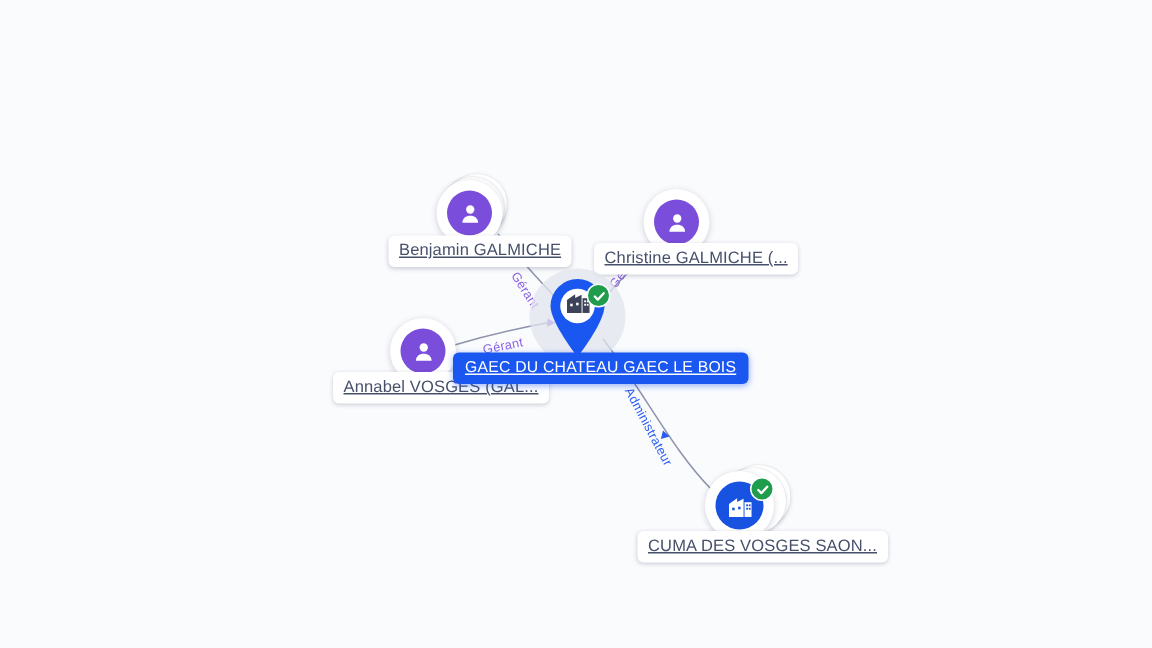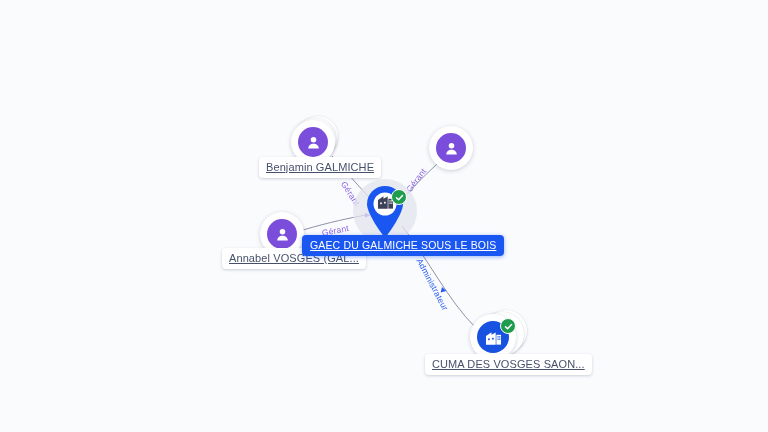--- a/index.html
+++ b/index.html
@@ -201,20 +201,21 @@
   <div class="node" style="left:451px; top:148px;">
     <div class="person-ring">
       <div class="person-avatar">
         <svg viewBox="0 0 24 24" fill="#ffffff" xmlns="http://www.w3.org/2000/svg">
           <circle cx="12" cy="8" r="3.9"></circle>
           <path d="M4.6 20.5c0-4.1 3.3-6.6 7.4-6.6s7.4 2.5 7.4 6.6z"></path>
         </svg>
       </div>
     </div>
   </div>
+  <div class="node-label" style="left:396px; top:162px;">Christine GALMICHE (...</div>
 
   <div class="node" style="left:282px; top:234px;">
     <div class="person-ring">
       <div class="person-avatar">
         <svg viewBox="0 0 24 24" fill="#ffffff" xmlns="http://www.w3.org/2000/svg">
           <circle cx="12" cy="8" r="3.9"></circle>
           <path d="M4.6 20.5c0-4.1 3.3-6.6 7.4-6.6s7.4 2.5 7.4 6.6z"></path>
         </svg>
       </div>
     </div>
@@ -238,21 +239,21 @@
         <rect x="5.2" y="13.2" width="2.1" height="2.2" fill="#ffffff"></rect>
         <rect x="10.2" y="12.4" width="2.1" height="2.2" fill="#ffffff"></rect>
       </svg>
     </div>
     <div class="badge-check" style="left:6px; top:-22px;">
       <svg viewBox="0 0 24 24" fill="none" stroke="#ffffff" stroke-width="4" stroke-linecap="round" stroke-linejoin="round" xmlns="http://www.w3.org/2000/svg">
         <polyline points="4,12.5 9.5,18 20,6.5"></polyline>
       </svg>
     </div>
   </div>
-  <div class="node-label selected" style="left:302px; top:235px;">GAEC DU GALMICHE SOUS LE BOIS</div>
+  <div class="node-label selected" style="left:302px; top:235px;">GAEC DU CHATEAU GAEC LE BOIS</div>
 
   <div class="node" style="left:493px; top:337px;">
     <div class="disc-stack">
       <div class="disc" style="left:-8px; top:-27px; width:42px; height:42px;"></div>
       <div class="disc" style="left:-13px; top:-25px; width:44px; height:44px;"></div>
     </div>
     <div class="co-ring">
       <div class="co-avatar">
         <svg viewBox="0 0 24 24" xmlns="http://www.w3.org/2000/svg">
           <path d="M2.5 21V10.2L9.4 5.3v3.1l5.4-2.7V21z" fill="#ffffff"></path>

